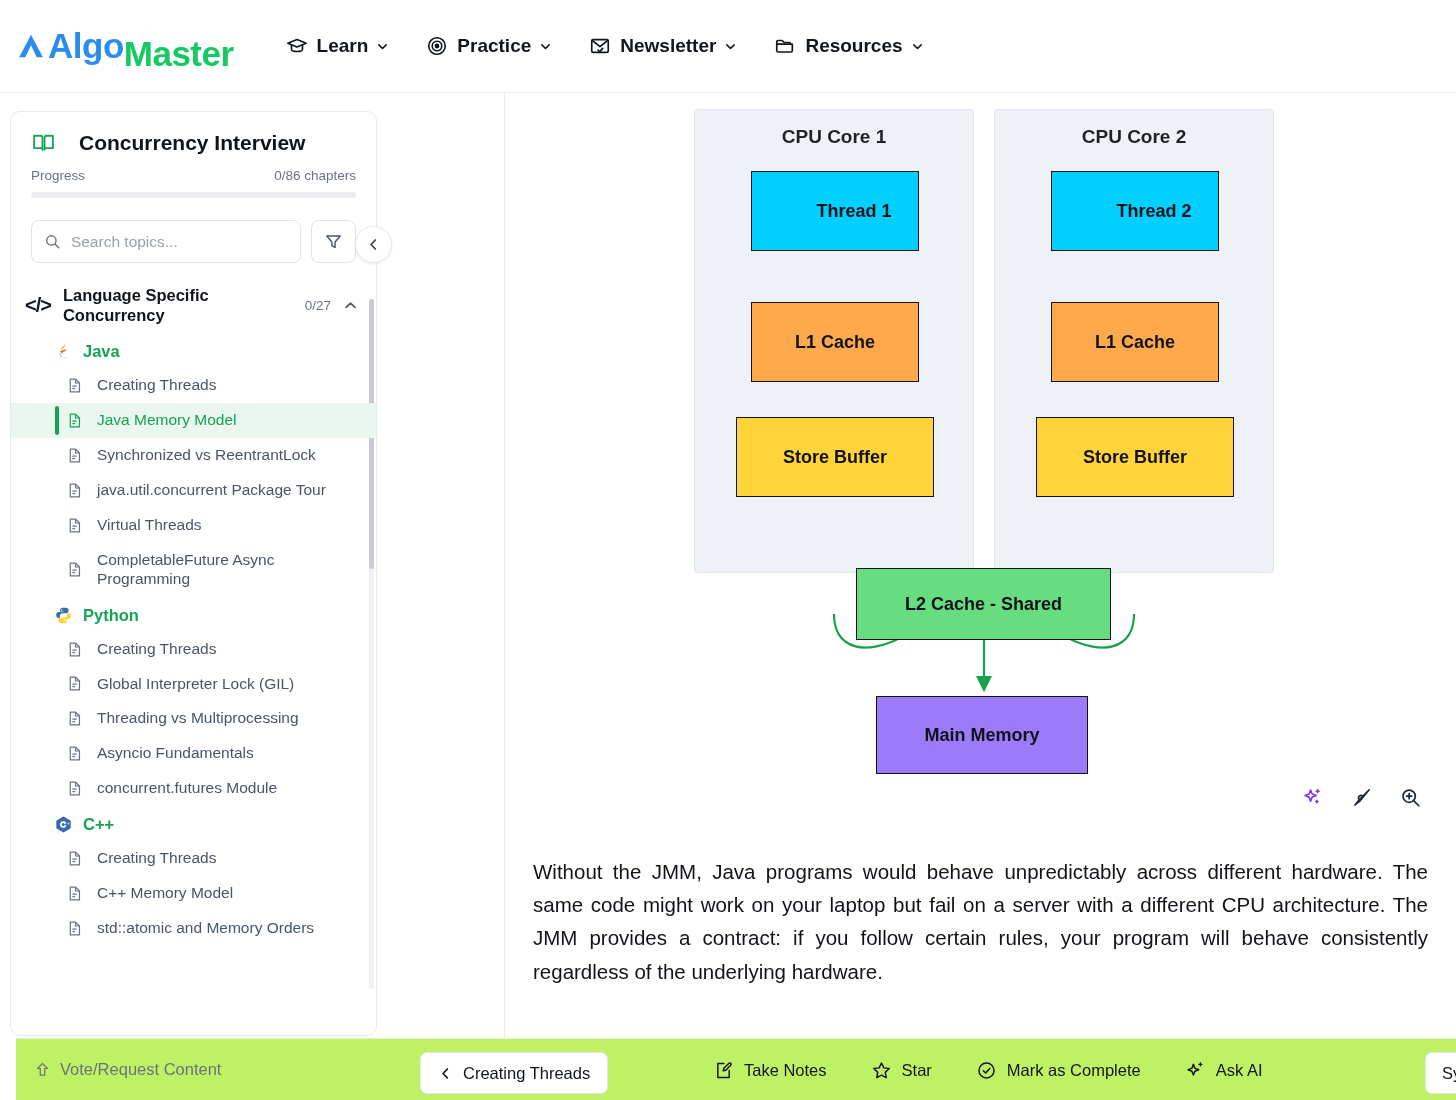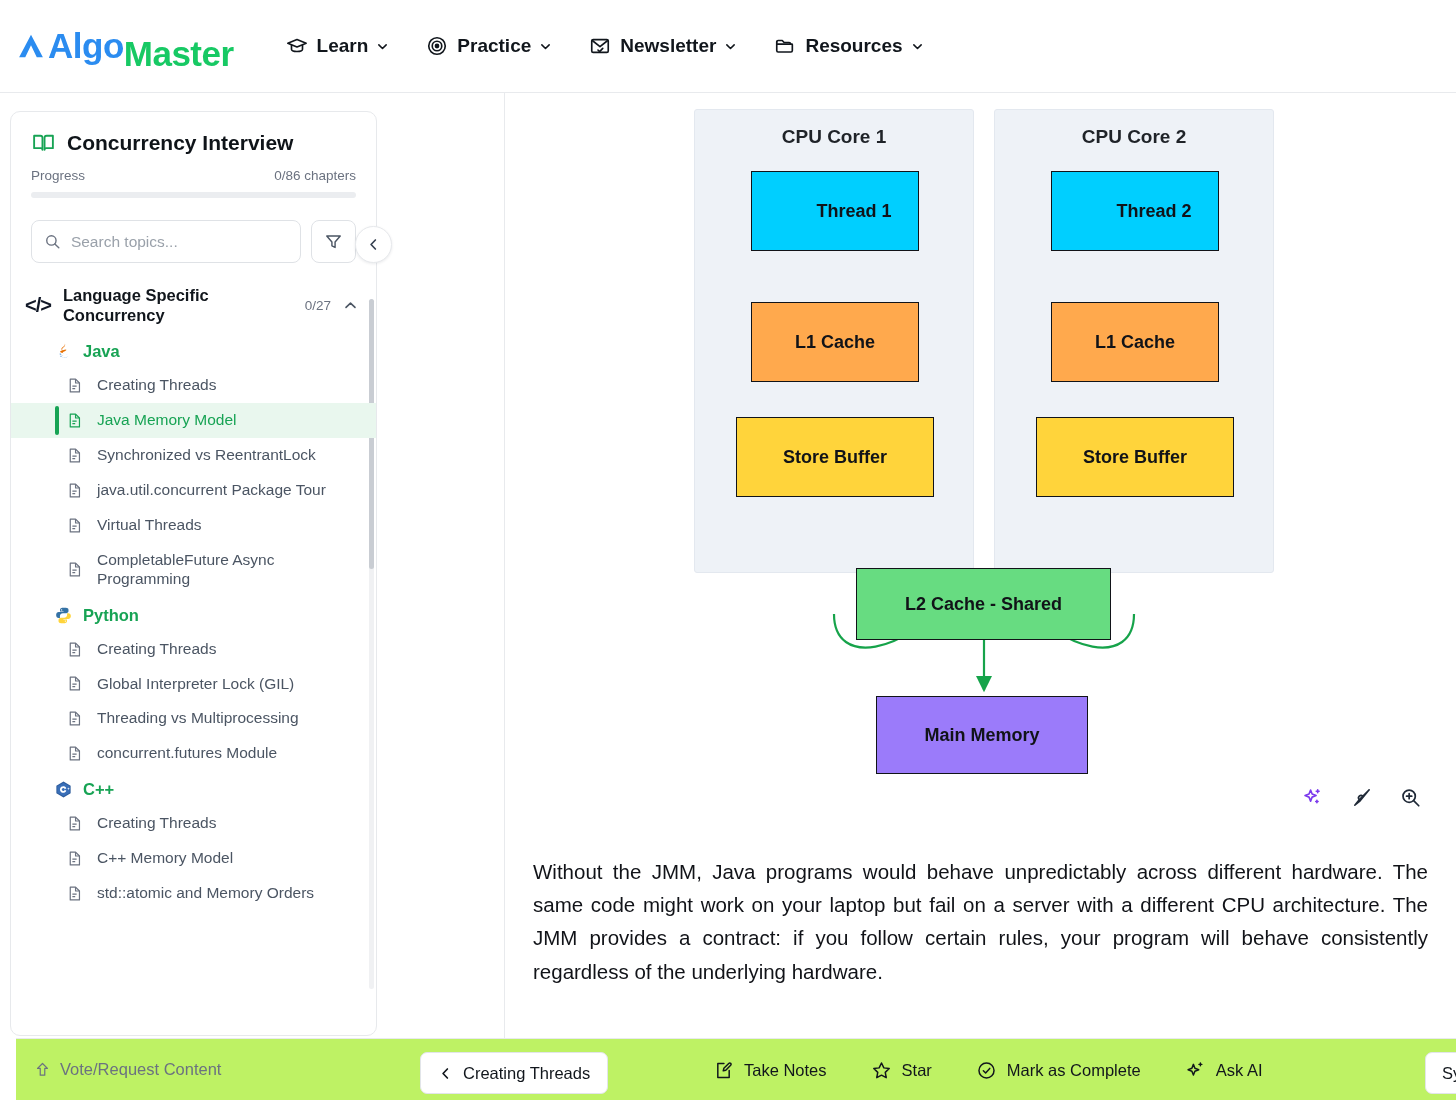--- a/index.html
+++ b/index.html
@@ -43,21 +43,21 @@
     border-right: 1px solid #e8eaed;
   }
   .sb-card {
     position: absolute; top: 18px; left: 10px; width: 367px; height: 925px;
     background: #ffffff;
     border: 1px solid #e7e9ec;
     border-radius: 10px;
     overflow: hidden;
   }
   .sb-head { padding: 18px 20px 0 20px; }
-  .sb-title { display: flex; align-items: center; gap: 11px; }
+  .sb-title { display: flex; align-items: center; gap: 23px; }
   .sb-title .tx { font-size: 21px; font-weight: 700; color: #0f1419; }
   .sb-progress-row {
     display: flex; justify-content: space-between; align-items: center;
     margin-top: 13px;
     font-size: 13.5px; color: #6b7280;
   }
   .sb-bar { margin-top: 9px; height: 6px; border-radius: 4px; background: #ebedf0; }
   .sb-bar > i { display: block; height: 100%; width: 0%; background: #17c964; border-radius: 4px; }
 
   .sb-search-row { display: flex; gap: 10px; padding: 22px 20px 0 20px; }
@@ -410,20 +410,28 @@
             </svg>
           <span class="tlabel">Global Interpreter Lock (GIL)</span>
         </div>
         <div class="topic">
           <svg width="17" height="17" viewBox="0 0 24 24" fill="none" stroke="#6b7280" stroke-width="1.7" stroke-linejoin="round">
               <path d="M6 3 h7.5 L19 8.5 V21 H6 Z"></path>
               <path d="M13.5 3 V8.5 H19"></path>
               <path d="M9 13 h6 M9 16.4 h4"></path>
             </svg>
           <span class="tlabel">Threading vs Multiprocessing</span>
+        </div>
+        <div class="topic">
+          <svg width="17" height="17" viewBox="0 0 24 24" fill="none" stroke="#6b7280" stroke-width="1.7" stroke-linejoin="round">
+              <path d="M6 3 h7.5 L19 8.5 V21 H6 Z"></path>
+              <path d="M13.5 3 V8.5 H19"></path>
+              <path d="M9 13 h6 M9 16.4 h4"></path>
+            </svg>
+          <span class="tlabel">Asyncio Fundamentals</span>
         </div>
         <div class="topic">
           <svg width="17" height="17" viewBox="0 0 24 24" fill="none" stroke="#6b7280" stroke-width="1.7" stroke-linejoin="round">
               <path d="M6 3 h7.5 L19 8.5 V21 H6 Z"></path>
               <path d="M13.5 3 V8.5 H19"></path>
               <path d="M9 13 h6 M9 16.4 h4"></path>
             </svg>
           <span class="tlabel">concurrent.futures Module</span>
         </div>
 

